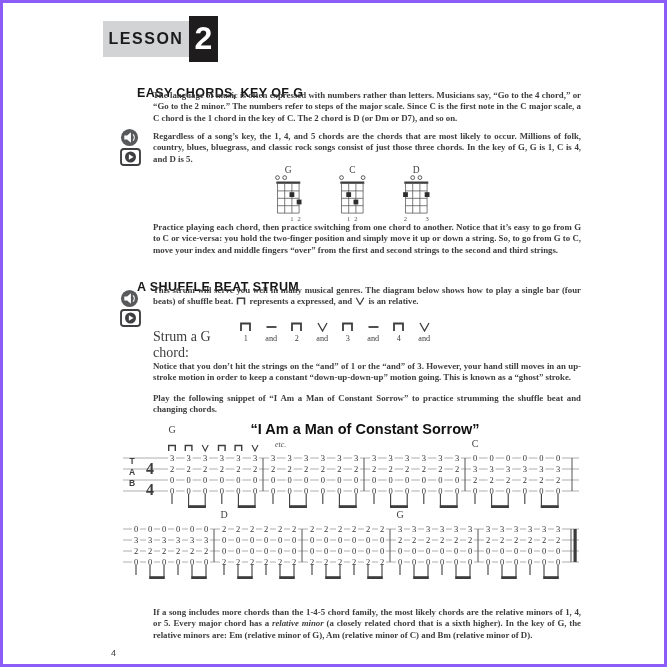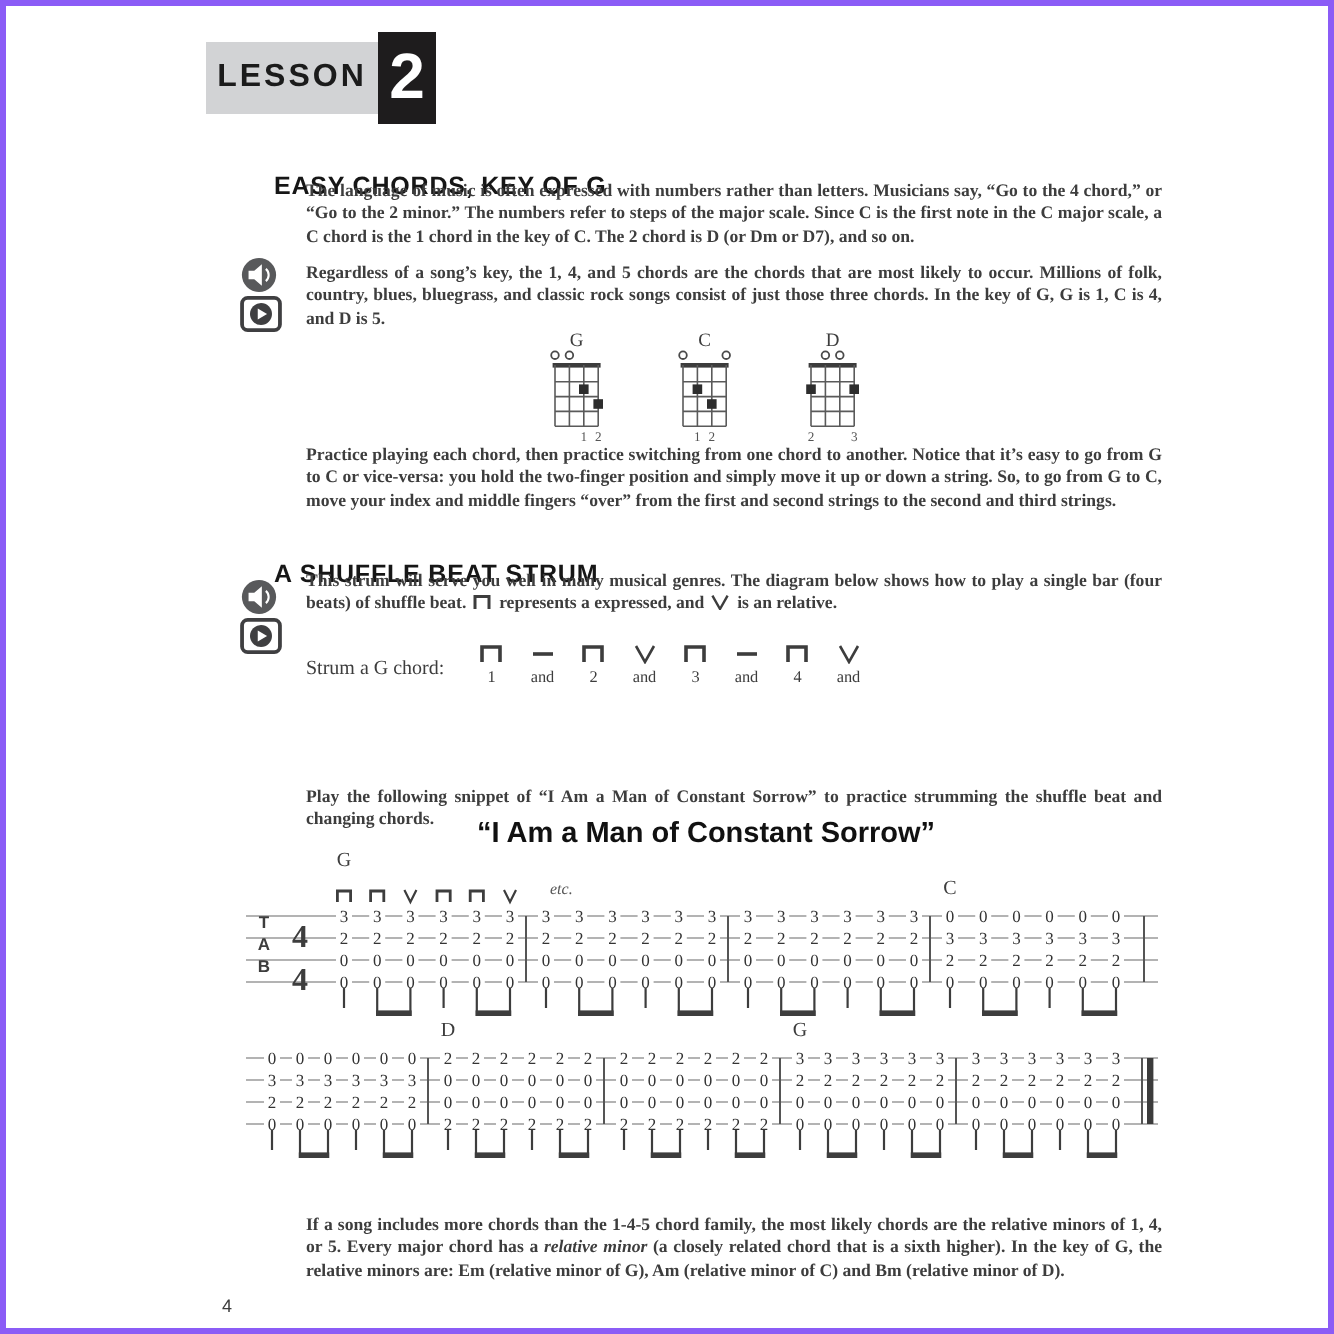--- a/index.html
+++ b/index.html
@@ -23,25 +23,25 @@
     position:absolute;left:122px;margin:12px;
     font-family:"Liberation Sans",sans-serif;font-weight:700;font-size:12.5px;
     letter-spacing:0.4px;color:#161616;
   }
   .para{
     position:absolute;left:150px;width:428px;margin:0;
     font-size:8.8px;line-height:11.4px;text-align:justify;color:#3d3d3d;font-weight:bold;
   }
   .icon{position:absolute;left:117px;width:21px;}
   .song-title{
-    position:absolute;left:122px;top:406px;width:456px;text-align:center;margin:0;
+    position:absolute;left:122px;top:406px;width:456px;text-align:center;margin:12px;
     font-family:"Liberation Sans",sans-serif;font-weight:700;font-size:14.5px;color:#111;
   }
   .strum-row{position:absolute;left:150px;top:318px;display:flex;align-items:flex-start;}
-  .strum-label{font-size:10px;width:80px;padding-top:8px;color:#3d3d3d;}
+  .strum-label{font-size:14px;width:80px;padding-top:8px;color:#3d3d3d;}
   .strum-items{display:flex;}
   .strum-item{width:25.5px;display:flex;flex-direction:column;align-items:center;}
   .strum-item .sym{height:11px;display:flex;align-items:flex-end;}
   .strum-item .cnt{font-size:8.2px;color:#3d3d3d;margin-top:2px;}
   .chord-row{position:absolute;left:260px;top:162px;display:flex;gap:16px;}
   .tab-svg{position:absolute;left:118px;}
   .pagenum{
     position:absolute;left:108px;top:645px;
     font-family:"Liberation Sans",sans-serif;font-size:9px;color:#3d3d3d;
   }
@@ -228,20 +228,21 @@
           <div class="sym">
             <svg width="13" height="10">
               <path d="M2 1 L6.5 9 L11 1" fill="none" stroke="#3d3d3d" stroke-width="1.3"></path>
             </svg>
           </div>
           <div class="cnt">and</div>
         </div>
       </div>
   </div>
 
+  <p class="para" style="top:358px">Notice that you don’t hit the strings on the “and” of 1 or the “and” of 3. However, your hand still moves in an up-stroke motion in order to keep a constant “down-up-down-up” motion going. This is known as a “ghost” stroke.</p>
 
   <p class="para" style="top:390px">Play the following snippet of “I Am a Man of Constant Sorrow” to practice strumming the shuffle beat and changing chords.</p>
 
   <h3 class="song-title">“I Am a Man of Constant Sorrow”</h3>
 
   <svg id="tab1" class="tab-svg" style="top:423px" width="460" height="86">
       <line x1="2" y1="32" x2="458" y2="32" stroke="#9a9a9a" stroke-width="0.8"></line>
       <line x1="2" y1="43" x2="458" y2="43" stroke="#9a9a9a" stroke-width="0.8"></line>
       <line x1="2" y1="54" x2="458" y2="54" stroke="#9a9a9a" stroke-width="0.8"></line>
       <line x1="2" y1="65" x2="458" y2="65" stroke="#9a9a9a" stroke-width="0.8"></line>

